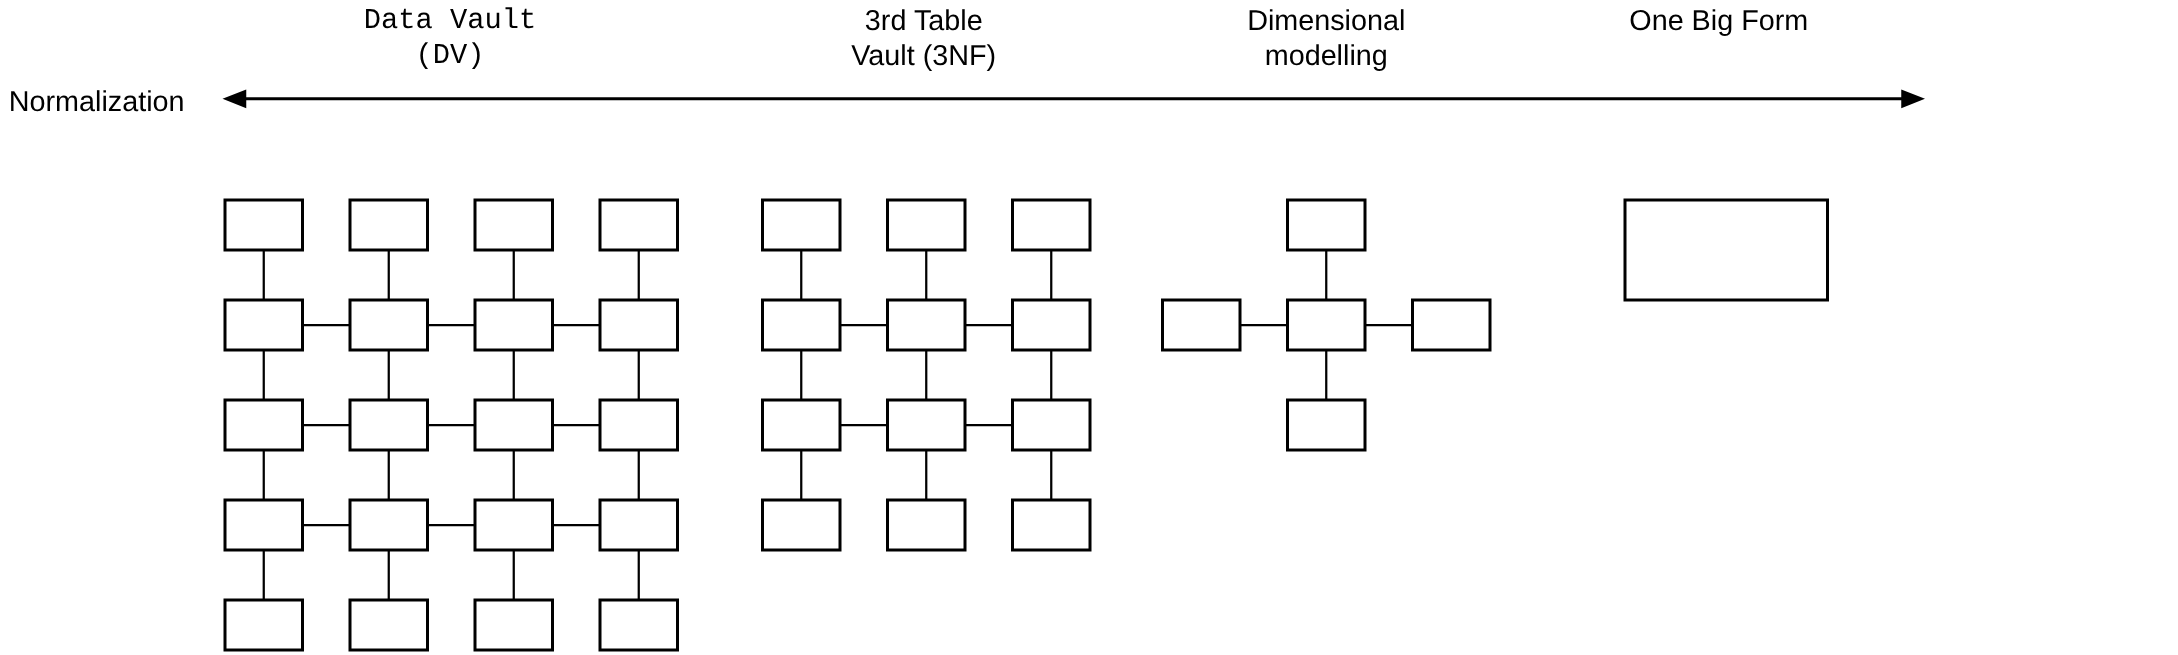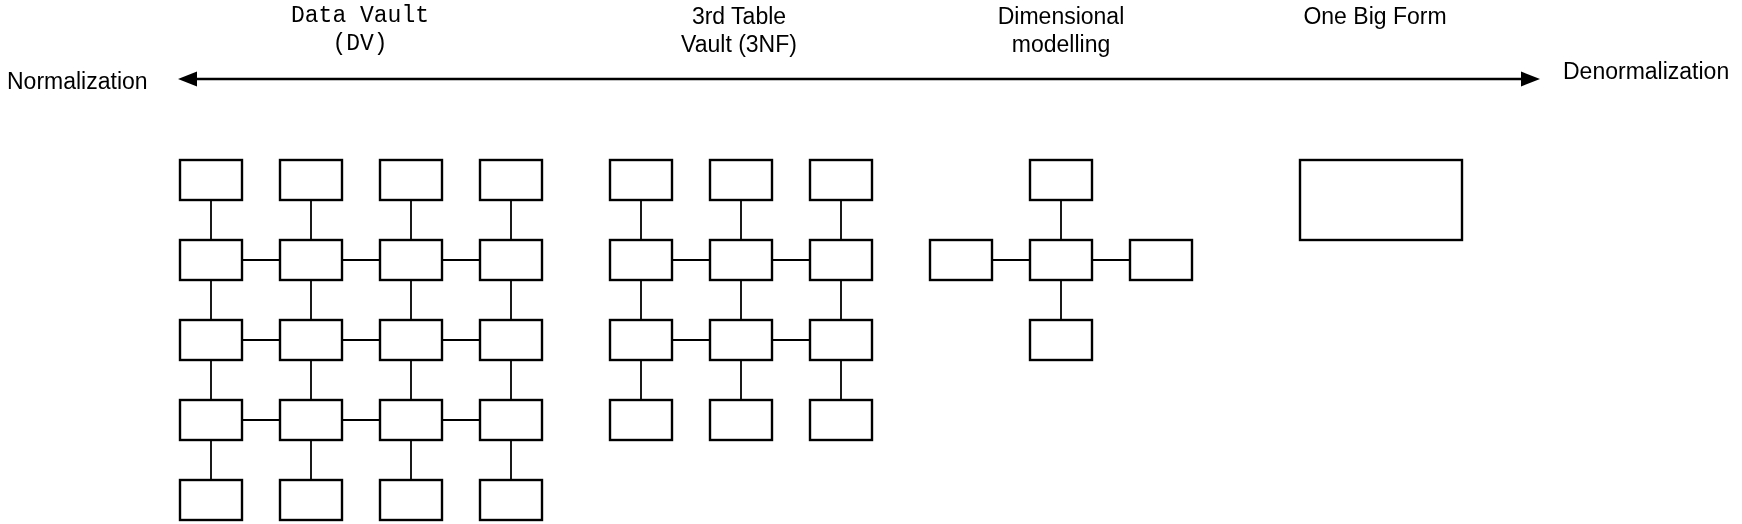--- a/index.html
+++ b/index.html
@@ -35,21 +35,20 @@
   .label-obt { left: 1375px; }
   #diagram-svg { position: absolute; left: 0; top: 0; }
 </style>
 </head>
 <body>
 
 <div class="canvas">
 
   <div class="axis-label axis-label-left">Normalization</div>
 
-  <div class="axis-label axis-label-right">Denormalization</div>
 
   <div class="approach-label label-dv">
     <div>Data Vault</div>
     <div>(DV)</div>
   </div>
 
   <div class="approach-label label-3nf">
     <div>3rd Table</div>
     <div>Vault (3NF)</div>
   </div>

